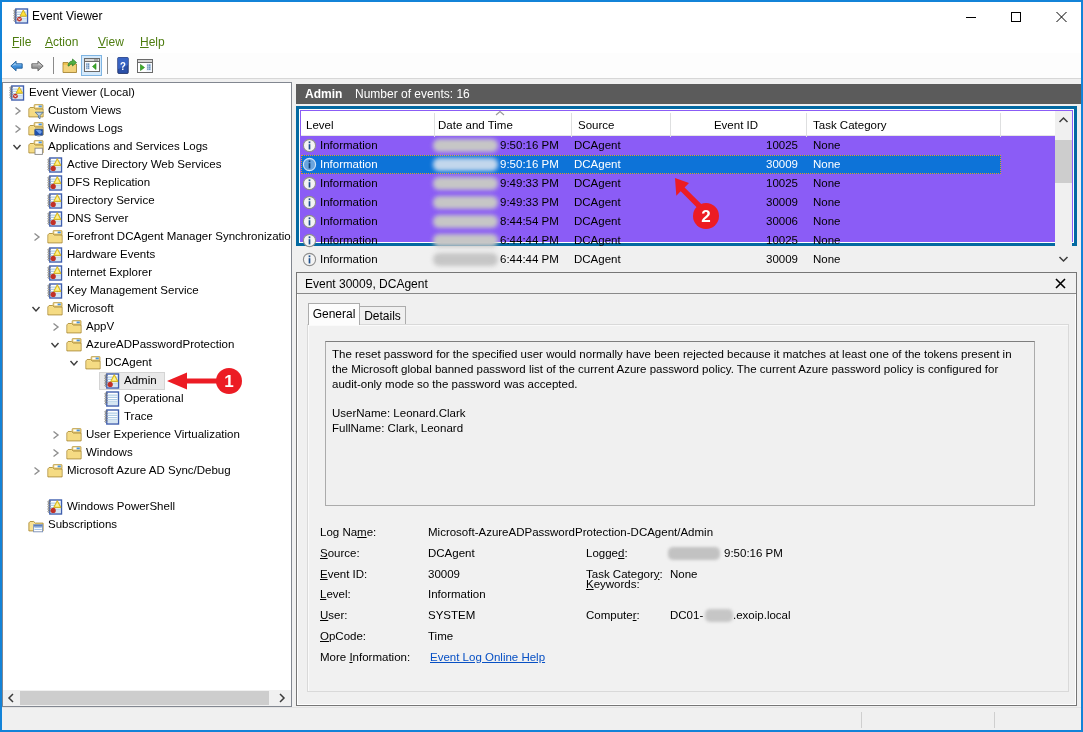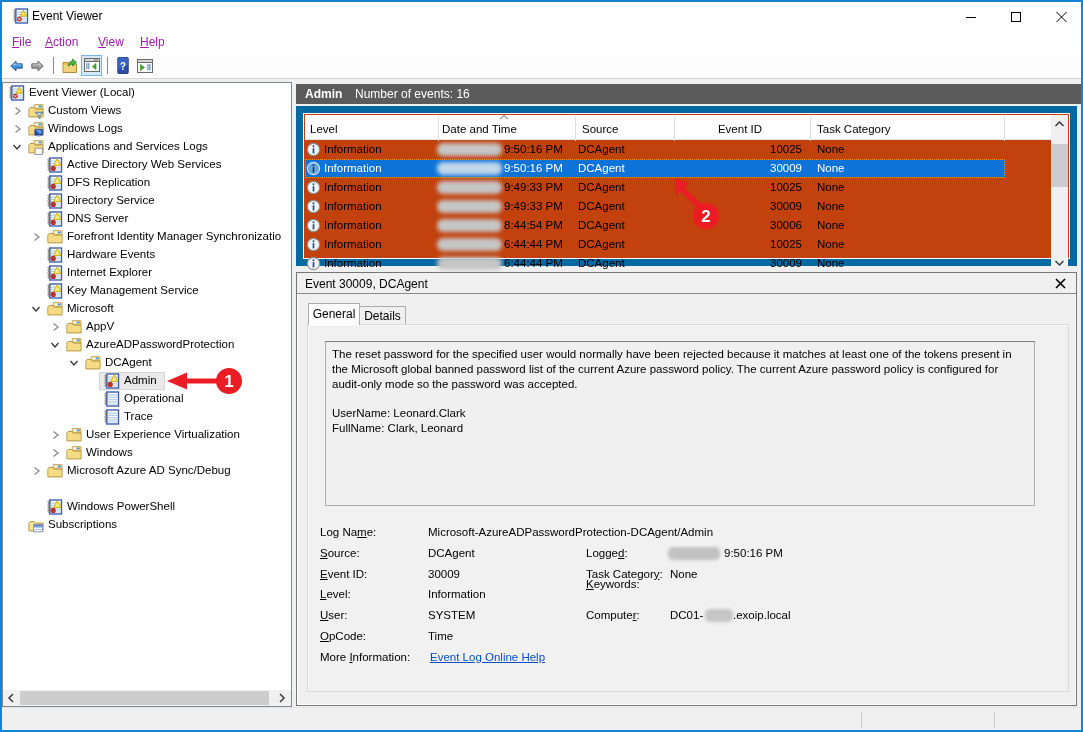--- a/index.html
+++ b/index.html
@@ -3,32 +3,32 @@
 *{margin:0;padding:0;box-sizing:border-box}
 html,body{width:1083px;height:732px}
 body{font-family:"Liberation Sans",sans-serif;position:relative;background:#f0f0f0;overflow:hidden}
 .ab{position:absolute}
 .t{position:absolute;font-size:12px;color:#000;white-space:nowrap;line-height:14px}
 #border{position:absolute;left:0;top:0;width:1083px;height:732px;border:2px solid #1383d8;pointer-events:none;z-index:99}
 
 #titlebar{left:2px;top:2px;width:1079px;height:29px;background:#fff}
 #menubar{left:2px;top:31px;width:1079px;height:22px;background:#fff}
 #toolbar{left:2px;top:53px;width:1079px;height:26px;background:#fdfdfd;border-bottom:1px solid #d7d7d7}
-.menu-item{position:absolute;top:4px;font-size:12px;color:#a21caf}
+.menu-item{position:absolute;top:4px;font-size:12px;color:#4d7c0f}
 .wbtn{position:absolute;top:0;width:45px;height:29px;text-align:center;color:#000}
 
 #treepanel{left:2px;top:82px;width:290px;height:625px;background:#fff;border:1px solid #828790;overflow:hidden}
 .trow{position:absolute;left:1px;width:342px;height:18px}
 .trow .lbl{position:absolute;top:2px;font-size:11.5px;white-space:nowrap}
 .arrow-c{position:absolute;top:3px;width:12px;height:12px;fill:none;stroke:#8f8f8f;stroke-width:1.4}
 .arrow-e{position:absolute;top:3px;width:12px;height:12px;fill:none;stroke:#3c3c3c;stroke-width:1.4}
 .ticon{position:absolute;top:1px;width:16px;height:16px}
 
 #evhdr{left:296px;top:84px;width:785px;height:20px;background:#5b5b5b;color:#fff}
-#evlist{left:296px;top:106px;width:781px;height:160px;background:#c2410c;border:7px solid #0369a1;box-shadow:inset 0 0 0 1px #fff}
+#evlist{left:296px;top:106px;width:781px;height:140px;background:#8b5cf6;border:3px solid #0369a1;box-shadow:inset 0 0 0 1px #fff}
 .colsep{position:absolute;top:2px;width:1px;height:24px;background:#dedfe0}
 .hdrtxt{position:absolute;top:8px;font-size:11.5px;color:#000;white-space:nowrap}
 .erow{position:absolute;left:2px;width:1056px;height:19px}
 .erow .cell{position:absolute;top:3px;font-size:11.5px;white-space:nowrap}
 .blur1{position:absolute;left:132px;top:3px;width:65px;height:13px;background:#c2c2c2;border-radius:6px;filter:blur(2px)}
 
 #prev{left:296px;top:272px;width:781px;height:434px;background:#f0f0f0;border:1px solid #767676;box-shadow:inset 0 0 0 1px #fff}
 #prevhdr{left:297px;top:273px;width:779px;height:21px;background:#f0f0f0;border-bottom:1px solid #898989}
 .tab{position:absolute;font-size:12px;text-align:center;border:1px solid #acacac}
 #gbox{left:307px;top:324px;width:762px;height:368px;background:#f1f1f1;border:1px solid #d9d9d9;box-shadow:inset 1px 1px 0 #fafafa}
@@ -270,21 +270,21 @@
       </svg>
 <span class="lbl" style="left:63px">DNS Server</span>
 </div>
 <div class="trow" style="top:145px">
 <svg class="arrow-c" style="left:26px">
         <path d="M4.5 2.5 L9 6 L4.5 9.5" fill="none"></path>
       </svg>
 <svg class="ticon" style="left:43px">
         <use href="#ifold"></use>
       </svg>
-<span class="lbl" style="left:63px">Forefront Identity Manager Synchronizatio</span>
+<span class="lbl" style="left:63px">Forefront DCAgent Manager Synchronizatio</span>
 </div>
 <div class="trow" style="top:163px">
 <svg class="ticon" style="left:43px">
         <use href="#ilogb"></use>
       </svg>
 <span class="lbl" style="left:63px">Hardware Events</span>
 </div>
 <div class="trow" style="top:181px">
 <svg class="ticon" style="left:43px">
         <use href="#ilogb"></use>

